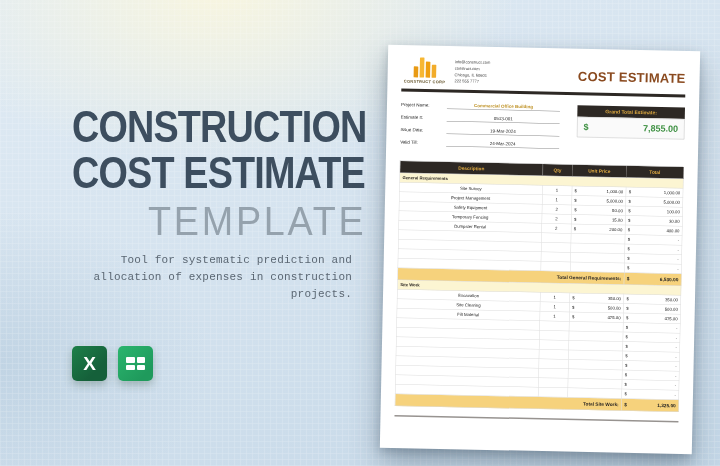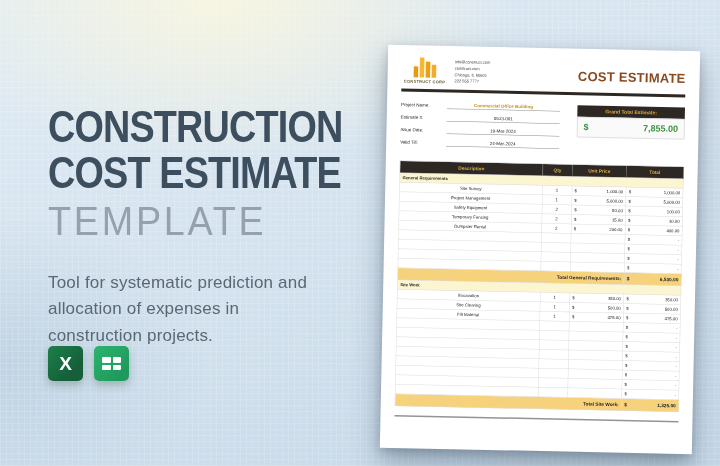--- a/index.html
+++ b/index.html
@@ -12,26 +12,26 @@
       linear-gradient(160deg,#e0ebf4 0%,#d5e3ef 45%,#c4d7e7 100%);
   }
   .stage::before{
     content:"";position:absolute;inset:0;pointer-events:none;opacity:.22;
     background-image:
       repeating-linear-gradient(0deg, rgba(255,255,255,.7) 0 1px, transparent 1px 6px),
       repeating-linear-gradient(90deg, rgba(255,255,255,.7) 0 1px, transparent 1px 6px);
   }
 
   
-  .hero{position:absolute;left:48px;top:104px;width:320px;}
+  .hero{position:absolute;left:72px;top:104px;width:320px;text-align:right;}
   .hero-title{margin:0;color:#3d4e5f;font-weight:800;font-size:45px;line-height:46px;
     letter-spacing:-1px;transform:scaleX(.84);transform-origin:left top;white-space:nowrap;}
   .hero-template{color:#95a2ad;font-weight:400;font-size:41px;line-height:46px;
     letter-spacing:3px;transform:scaleX(.92);transform-origin:left top;margin-top:2px;white-space:nowrap;}
-  .hero-desc{margin:26px 0 0 0;color:#5b6773;font-size:17px;line-height:1.55;letter-spacing:.2px;width:280px;}
+  .hero-desc{margin:8px 0 0 0;color:#5b6773;font-size:11px;line-height:1.55;letter-spacing:.2px;width:280px;font-family:Liberation Mono, monospace;}
   .formats{position:absolute;left:0;top:242px;display:flex;gap:11px;}
   .fmt-icon{width:35px;height:35px;border-radius:5px;display:flex;align-items:center;justify-content:center;
     box-shadow:0 4px 9px rgba(50,80,60,.30);cursor:pointer;}
   .excel{background:linear-gradient(135deg,#1d8049 0%,#15603a 70%);color:#fff;font-weight:800;font-size:19px;}
   .sheets{background:linear-gradient(135deg,#2bb56e 0%,#1f9a5c 80%);}
   .sheets-grid{width:19px;height:13px;display:grid;grid-template-columns:1fr 1fr;grid-template-rows:1fr 1fr;
     gap:2px;background:transparent;}
   .sheets-grid div{background:#fff;border-radius:1px;}
 
   

